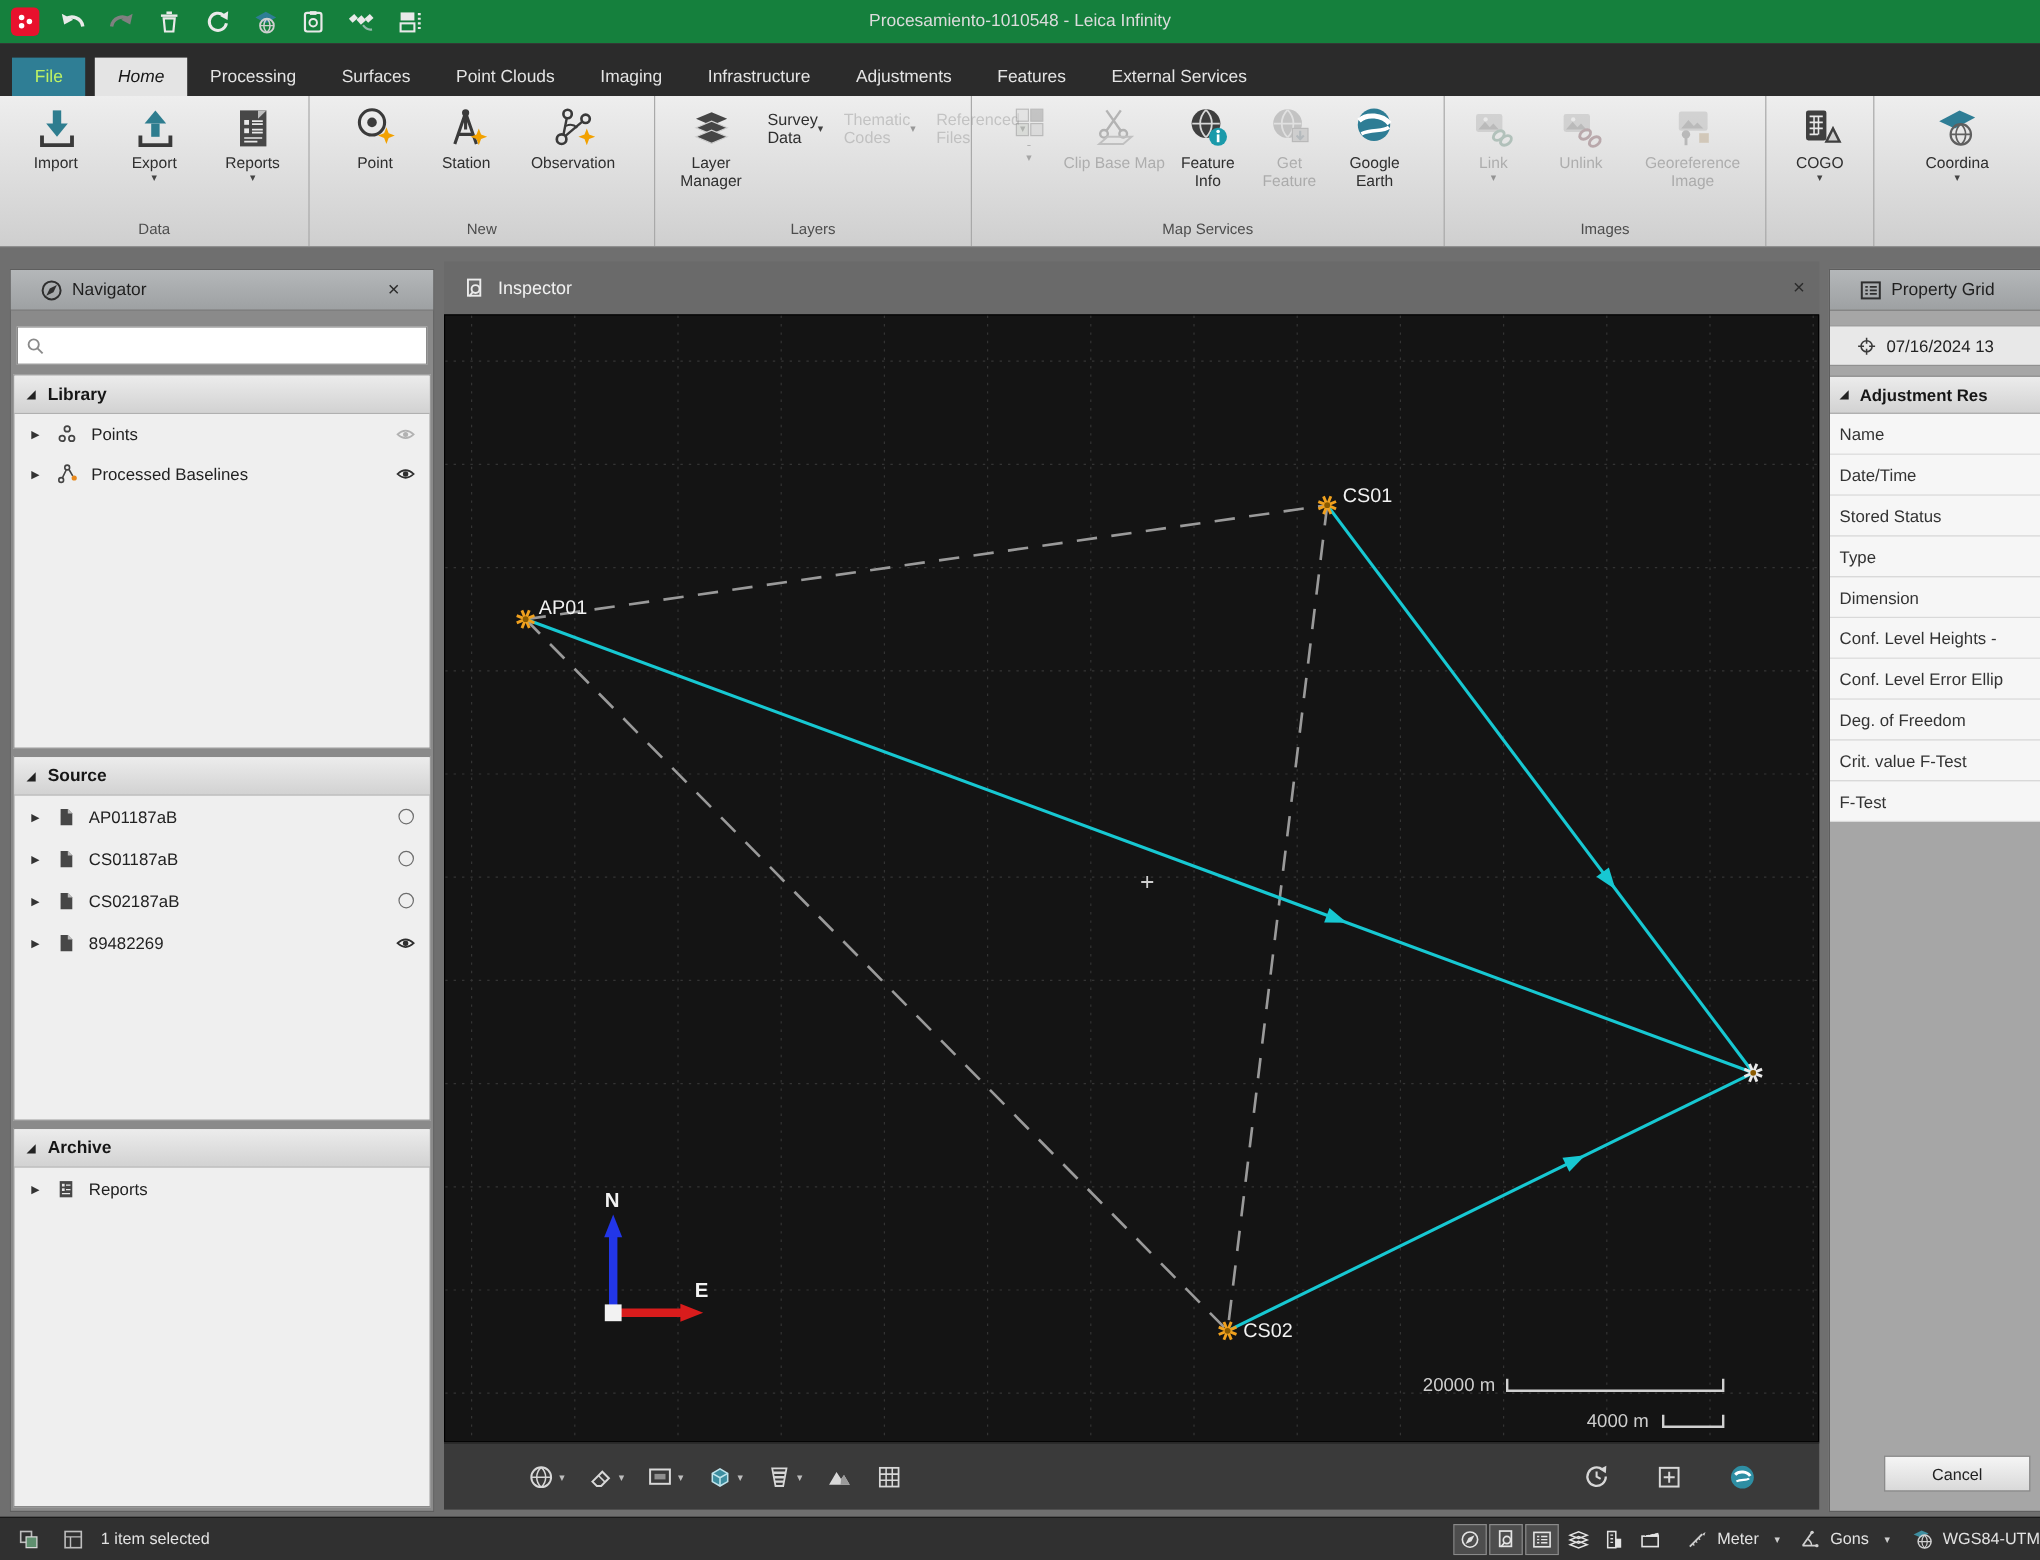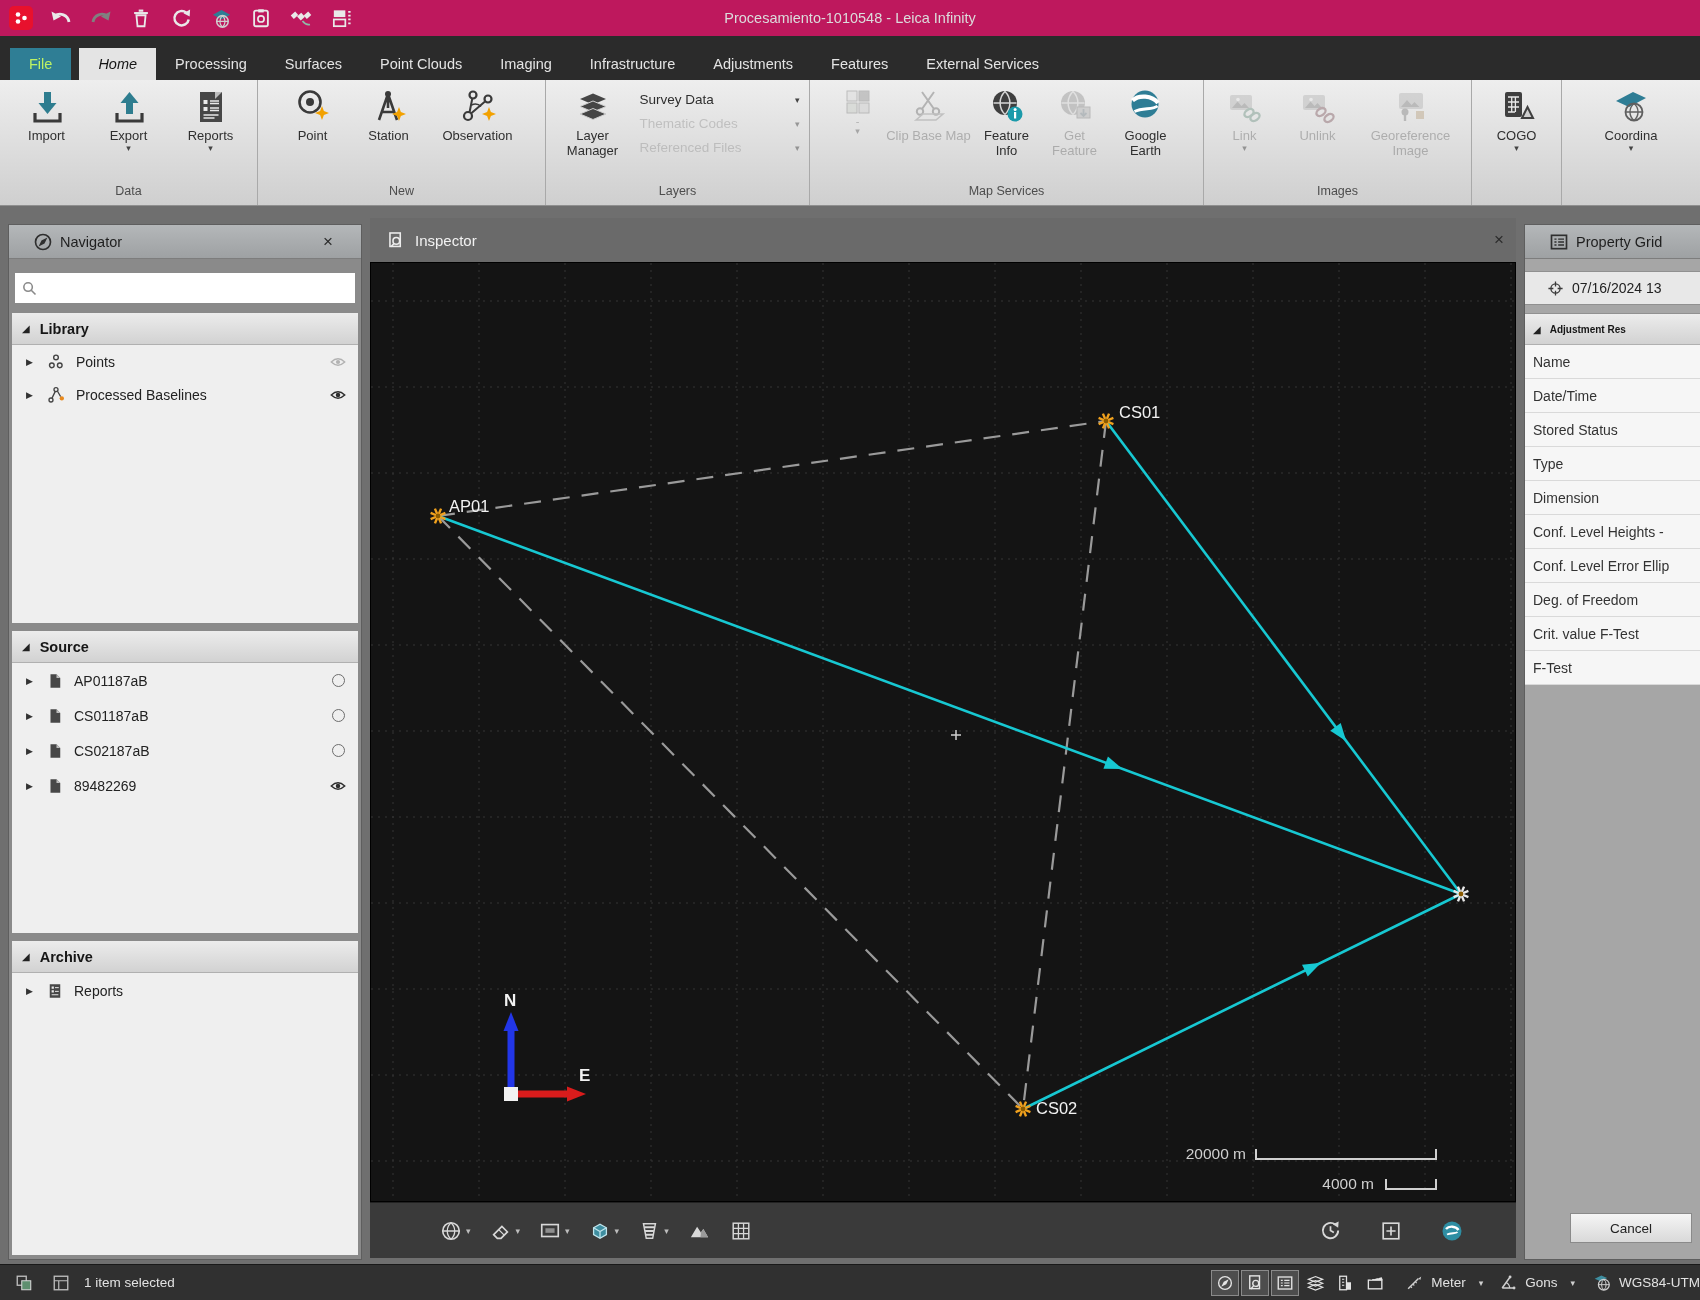--- a/index.html
+++ b/index.html
@@ -1,21 +1,21 @@
 <!DOCTYPE html>
 <html><head>
 <meta charset="utf-8">
 <style>
   * { margin:0; padding:0; box-sizing:border-box; }
   html,body { width:1700px; height:1300px; }
   body { font-family:"Liberation Sans", sans-serif; background:#6f6f6f; position:relative; overflow:hidden; }
   svg { display:block; }
 
   
-  .titlebar { position:absolute; left:0; top:0; width:1700px; height:36px; background:#be185d; display:flex; align-items:center; }
+  .titlebar { position:absolute; left:0; top:0; width:1700px; height:36px; background:#15803d; display:flex; align-items:center; }
   .qat { display:flex; align-items:center; gap:14px; padding-left:8px; }
   .qat .qbtn { width:26px; height:26px; display:flex; align-items:center; justify-content:center; }
   .win-title { position:absolute; left:0; right:0; top:0; height:36px; display:flex; align-items:center; justify-content:center; color:#dcdcdc; font-size:14.5px; pointer-events:none; }
 
   
   .tabstrip { position:absolute; left:0; top:36px; width:1700px; height:44px; background:#2b2b2b; display:flex; align-items:flex-end; padding-left:10px; }
   .rtab { height:32px; padding:0 19px; display:flex; align-items:center; color:#e4e4e4; font-size:14.5px; cursor:default; }
   .rtab.file { background:#2f7e95; color:#bef264; margin-right:8px; }
   .rtab.active { background:#e4e4e4; color:#161616;font-style:italic; }
 
@@ -23,21 +23,21 @@
   .ribbon { position:absolute; left:0; top:80px; width:1700px; height:126px; background:linear-gradient(#eeeeee,#cfcfcf); border-bottom:1px solid #8f8f8f; display:flex; }
   .rg { border-right:1px solid #a9a9a9; display:flex; flex-direction:column; height:100%; }
   .rg-body { flex:1; display:flex; align-items:flex-start; justify-content:center; padding-top:4px; gap:2px; }
   .rg-label { height:21px; text-align:center; font-size:12.5px; color:#4d4d4d; }
   .bb { display:flex; flex-direction:column; align-items:center; width:80px; padding-top:2px; }
   .bb .bicon { height:42px; display:flex; align-items:center; }
   .bb .blabel { font-size:13px; line-height:15px; color:#2f2f2f; text-align:center; max-width:92px; }
   .bb .caret { font-size:9px; color:#444; line-height:10px; }
   .dis { opacity:.48; filter:grayscale(70%); }
   .dis .blabel { color:#777; }
-  .stack { display:flex; flex-direction:column; gap:9px; padding-top:8px; width:168px; }
+  .stack { display:flex; flex-direction:row; gap:9px; padding-top:8px; width:168px; }
   .stack-item { display:flex; align-items:center; justify-content:space-between; font-size:13.5px; color:#2f2f2f; padding:0 4px; }
   .stack-item .caret { font-size:9px; color:#444; }
   .stack-item.dis { color:#9a9a9a; }
   .split { display:flex; flex-direction:column; align-items:center; width:52px; padding-top:4px; }
   .split .dash { color:#7a7a7a; font-size:11px; line-height:10px; }
   .split .caret { font-size:9px; color:#666; }
 
   
   .nav-panel { position:absolute; left:8px; top:224px; width:354px; height:1036px; background:#8a8a8a; border:1px solid #5e5e5e; }
   .panel-header { height:34px; background:linear-gradient(#b4b7b9,#9ea1a3); display:flex; align-items:center; padding:0 24px; border-bottom:1px solid #7d7d7d; }
@@ -66,21 +66,21 @@
   .map-toolbar { position:absolute; left:0; top:990px; width:1146px; height:56px; background:#3a3a3a; border-top:1px solid #222; display:flex; align-items:center; padding:0 46px 0 64px; gap:7px; }
   .mt-btn { display:flex; align-items:center; gap:4px; padding:4px 6px; }
   .mt-btn .caret { color:#bdbdbd; font-size:9px; }
   .mt-right { margin-left:auto; display:flex; gap:26px; align-items:center; }
 
   
   .right-panel { position:absolute; left:1524px; top:224px; width:176px; height:1036px; background:#a6a6a6; border:1px solid #5e5e5e; border-right:none; overflow:hidden; }
   .pg-date { margin-top:12px; height:34px; background:#e8e8e8; border-top:1px solid #909090; border-bottom:1px solid #909090; display:flex; align-items:center; padding-left:22px; gap:8px; font-size:14px; color:#222; white-space:nowrap; }
   .pg-section { margin-top:8px; height:32px; background:linear-gradient(#ececec,#d2d2d2); border-top:1px solid #909090; border-bottom:1px solid #b0b0b0; display:flex; align-items:center; gap:9px; padding-left:8px; white-space:nowrap; }
   .pg-section .tri { font-size:10px; color:#222; }
-  .pg-section .pg-sec-title { font-size:10px; font-weight:bold; color:#161616; }
+  .pg-section .pg-sec-title { font-size:14px; font-weight:bold; color:#161616; }
   .pg-row { height:34px; background:#f6f6f6; border-bottom:1px solid #d9d9d9; display:flex; align-items:center; padding-left:8px; font-size:14px; color:#333; white-space:nowrap; overflow:hidden; }
   .cancel-btn { position:absolute; right:8px; bottom:16px; width:122px; height:30px; background:linear-gradient(#f5f5f5,#d9d9d9); border:1px solid #8a8a8a; font-size:13.5px; color:#222; display:flex; align-items:center; justify-content:center; }
 
   
   .statusbar { position:absolute; left:0; top:1264px; width:1700px; height:36px; background:#303030; border-top:1px solid #191919; display:flex; align-items:center; padding:0 0 0 10px; color:#e2e2e2; font-size:13.5px; }
   .sb-left { display:flex; align-items:center; gap:9px;text-align:center; }
   .sb-right { margin-left:auto; display:flex; align-items:center; gap:2px; overflow:hidden; }
   .sb-ic { width:28px; height:26px; display:flex; align-items:center; justify-content:center; }
   .sb-ic.boxed { background:#4d4d4d; border:1px solid #8a8a8a; }
   .sb-unit { display:flex; align-items:center; gap:7px; margin-left:14px; white-space:nowrap; }

